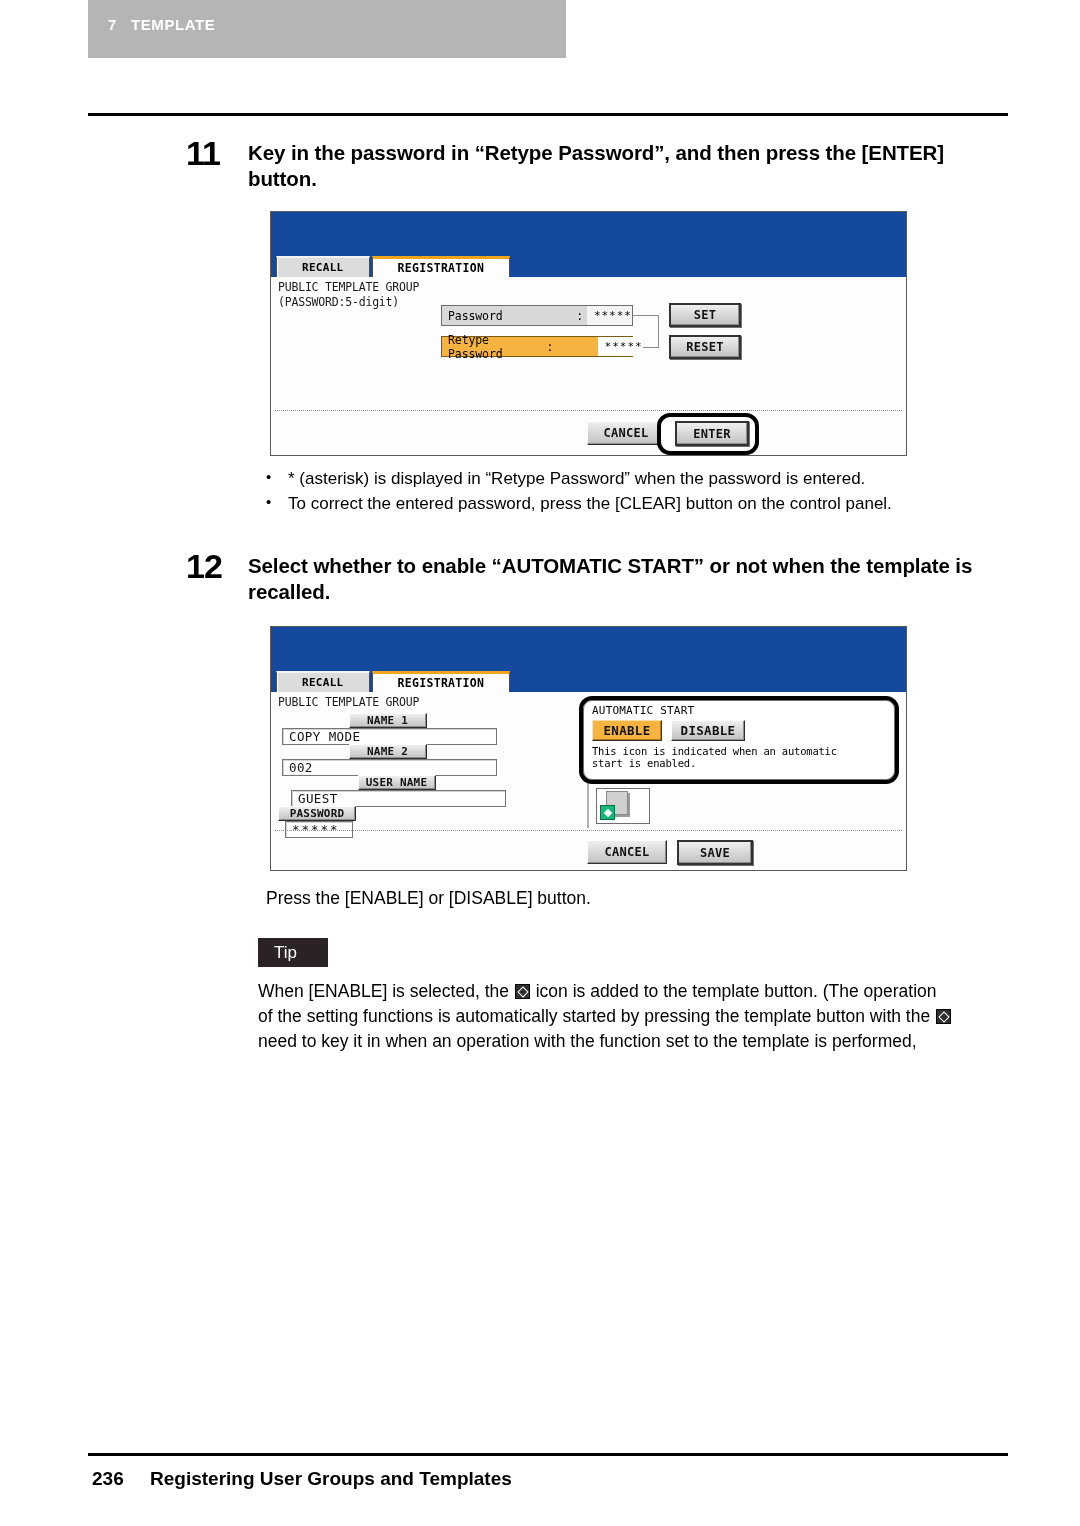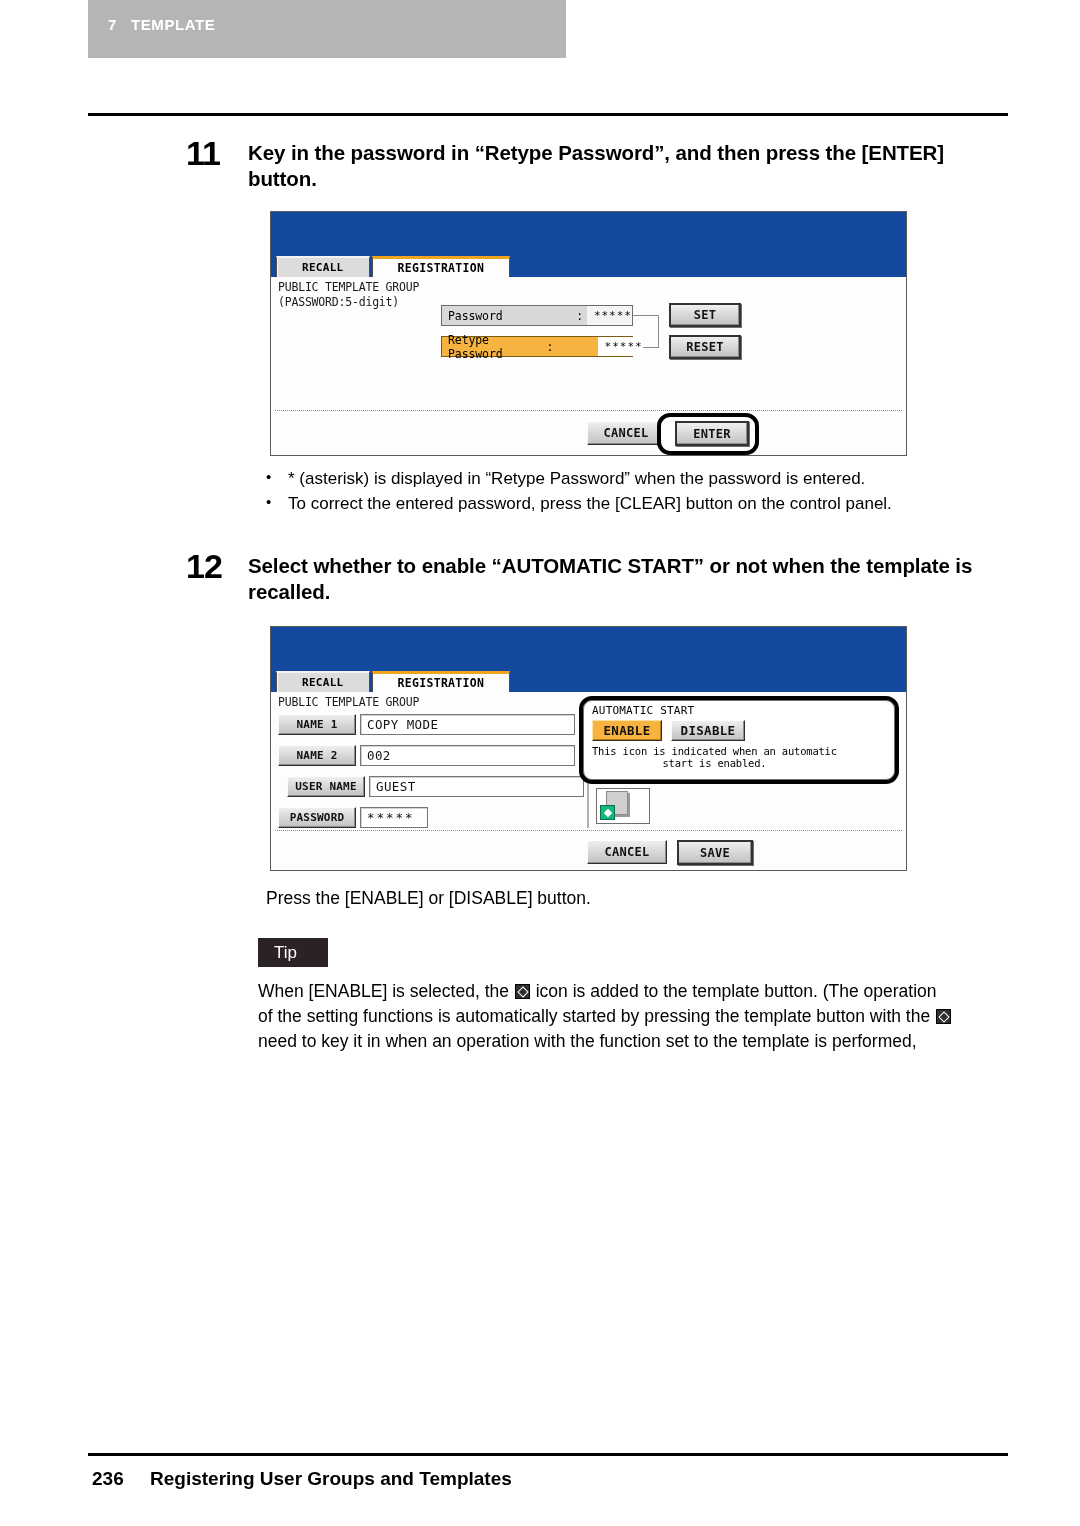--- a/index.html
+++ b/index.html
@@ -228,20 +228,21 @@
     box-sizing: border-box;
   }
   .callout.filled { background: #ffffff; }
 
   
   .f-row {
     position: absolute;
     display: flex;
     align-items: center;
     height: 22px;
+    flex-direction: column;
   }
   .f-key {
     width: 78px; height: 21px;
     font-size: 11px;
     letter-spacing: .2px;
   }
   .f-val {
     height: 21px;
     box-sizing: border-box;
     background: #ffffff;
@@ -485,21 +486,21 @@
     </div>
 
     <div class="divider-v" style="left:316px; top:88px; height:48px;"></div>
 
     <div class="auto-box" style="left:312px; top:8px; width:312px; height:80px;"></div>
     <div class="callout" style="left:308px; top:4px; width:320px; height:88px;"></div>
 
     <div class="auto-title" style="left:321px; top:12px;">AUTOMATIC START</div>
     <div class="lbtn on" style="position:absolute; left:321px; top:28px; width:70px; height:21px; font-size:12.5px;">ENABLE</div>
     <div class="lbtn" style="position:absolute; left:400px; top:28px; width:74px; height:21px; font-size:12.5px;">DISABLE</div>
-    <div class="auto-note" style="left:321px; top:53px;text-align:center;">This icon is indicated when an automatic
+    <div class="auto-note" style="left:321px; top:53px;">This icon is indicated when an automatic
 start is enabled.</div>
 
     <div class="thumb" style="left:325px; top:96px; width:54px; height:36px;">
       <div class="thumb-inner"></div>
       <div class="thumb-badge">
         <div class="diamond"></div>
       </div>
     </div>
 
     <div class="sep-dots" style="top:138px;"></div>

